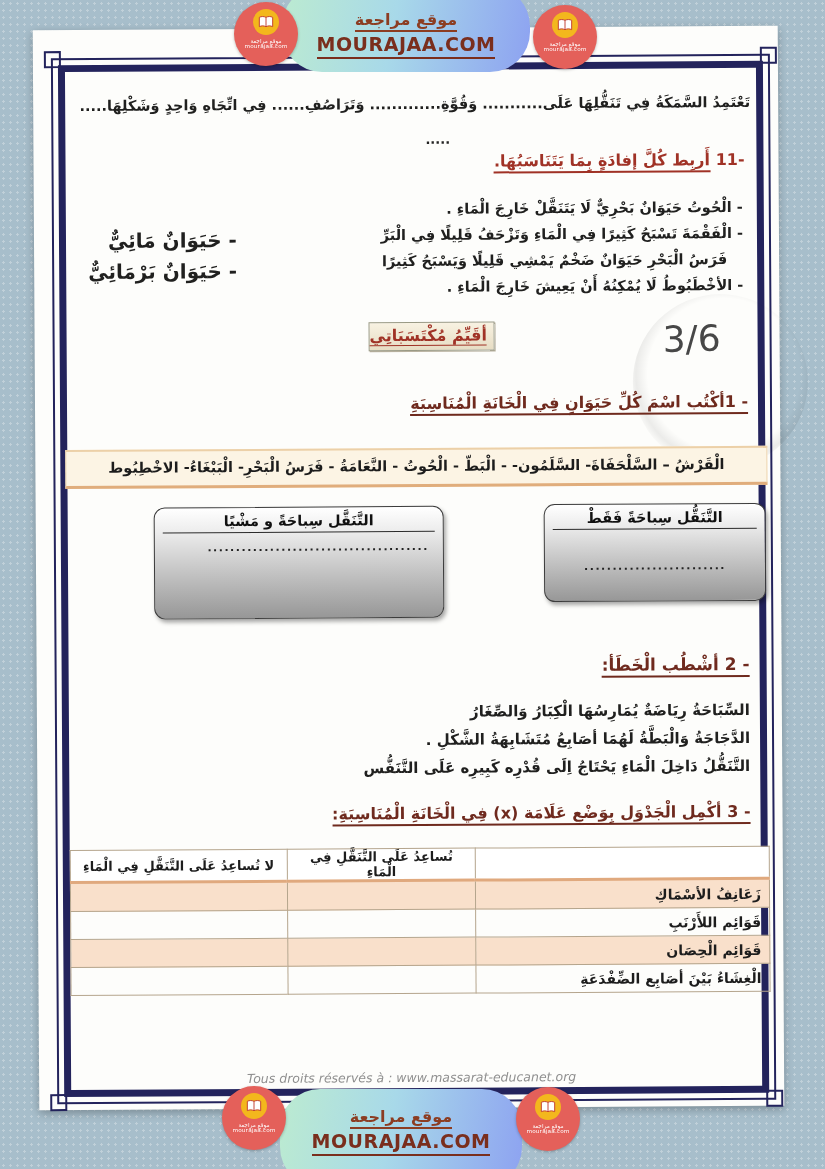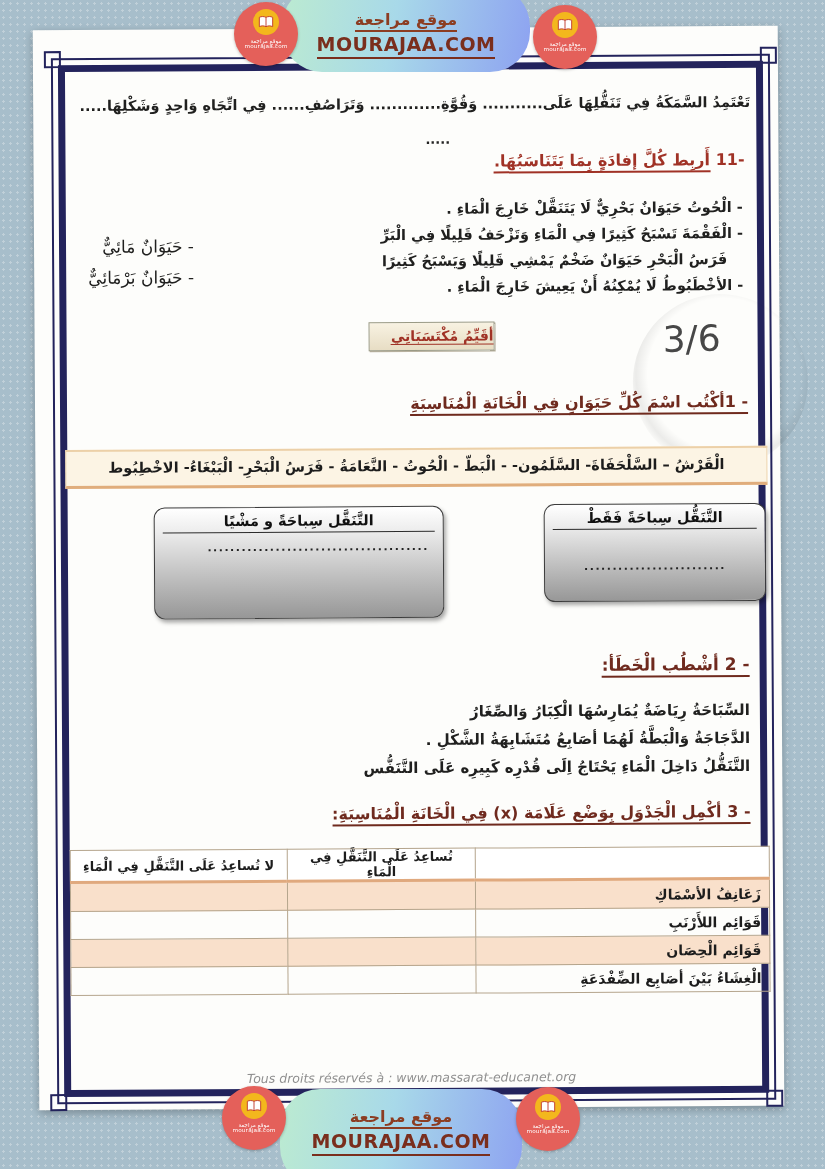--- a/index.html
+++ b/index.html
@@ -23,24 +23,24 @@
   
   .ar{direction:rtl;color:#20201f;}
   .abs{position:absolute;}
   .num{direction:ltr;unicode-bidi:isolate;display:inline-block;}
   .underline{border-bottom:2px solid currentColor;padding-bottom:1px;}
   .intro{top:68px;right:28px;left:30px;text-align:right;font-size:14.5px;font-weight:bold;letter-spacing:.2px;}
   .intro-dots{top:104px;left:392px;font-size:13px;font-weight:bold;color:#222;}
   .q10-head{top:124px;right:34px;font-size:16px;font-weight:bold;color:#a03226;}
   .match-right{top:168px;right:36px;width:515px;text-align:right;font-size:14.5px;font-weight:bold;line-height:26px;}
   .match-right .indent{padding-right:16px;}
-  .match-left{top:202px;left:54px;font-size:17px;font-weight:normal;line-height:31px;text-align:right;direction:rtl;}
-  .eval-badge{top:294px;left:334px;width:124px;height:27px;line-height:26px;text-align:right;
+  .match-left{top:196px;left:54px;font-size:20px;font-weight:bold;line-height:31px;text-align:right;direction:rtl;}
+  .eval-badge{top:294px;left:334px;width:124px;height:27px;line-height:26px;text-align:left;
     background:linear-gradient(180deg,#f8f2e2,#e7ddc4);border:1px solid #9a9a85;
-    box-shadow:1px 1px 0 #b9b2a0;font-size:14px;font-weight:bold;color:#a03226;}
+    box-shadow:1px 1px 0 #b9b2a0;font-size:16px;font-weight:bold;color:#a03226;}
   .eval-badge span{border-bottom:1.5px solid #a03226;}
   .page-num{top:292px;left:628px;font-size:36px;color:#474747;font-weight:500;transform:rotate(-1deg);}
   .q1-head{top:366px;right:32px;font-size:16px;font-weight:bold;color:#6f2a1e;}
   .wordbank{top:420px;left:30px;width:700px;height:34px;line-height:33px;text-align:center;
     background:#fcf4e4;border:1px solid #eed6b2;border-top:2px solid #ecd0a8;border-bottom:3px solid #e0ad7c;
     font-size:14.5px;font-weight:bold;color:#1c1c1c;}
   
   .gbox{border:1.5px solid #3c3c3c;border-radius:11px;
     background:linear-gradient(180deg,#ffffff 0%,#ececec 22%,#c2c2c2 60%,#979797 100%);
     box-shadow:2px 3px 4px rgba(0,0,0,.35);}

